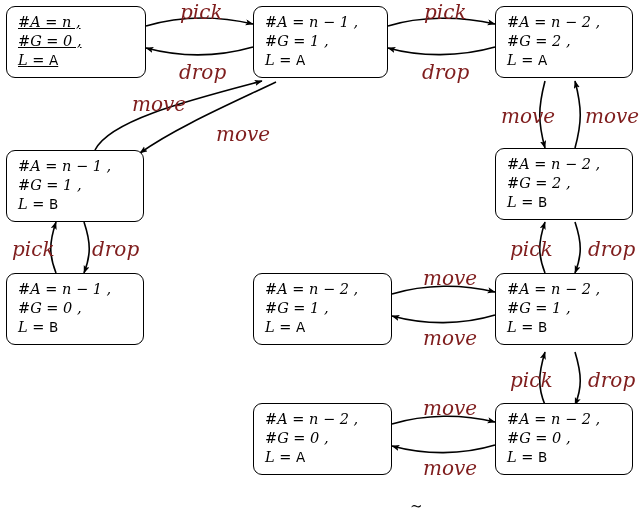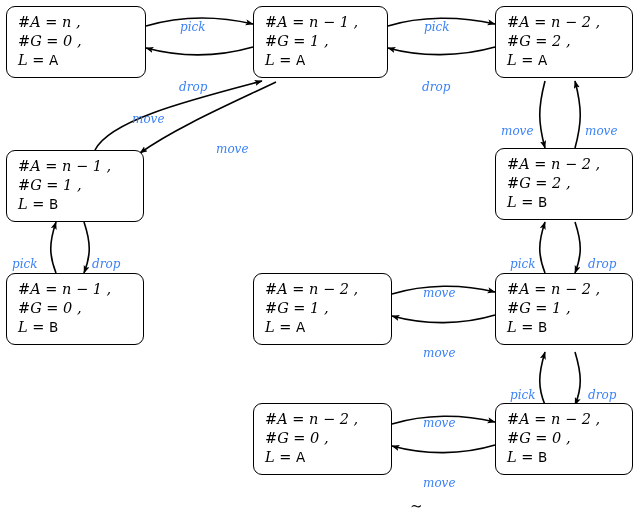--- a/index.html
+++ b/index.html
@@ -31,26 +31,25 @@
   }
   .node .ln { display: block; }
   .node .lbl {
     font-style: normal;
     font-family: "DejaVu Sans", sans-serif;
     font-size: 13.5px;
   }
   .edge-label {
     position: absolute;
     font-style: italic;
-    font-size: 12px;
+    font-size: 20px;
     font-family: "DejaVu Serif", serif;
-    color: #3b82f6;
+    color: #7f1d1d;
     white-space: nowrap;
     z-index: 4;
-    margin-top: 20px;
   }
   svg.edges {
     position: absolute;
     left: 0;
     top: 0;
     width: 640px;
     height: 514px;
     z-index: 2;
     overflow: visible;
   }
@@ -94,21 +93,21 @@
     <path d="M392,294 C425,284 462,284 495,292" fill="none" stroke="#000000" stroke-width="1.6" marker-end="url(#ah)"></path>
     <path d="M495,315 C462,325 425,325 392,316" fill="none" stroke="#000000" stroke-width="1.6" marker-end="url(#ah)"></path>
 
     <path d="M545,405 C538,388 538,375 545,352" fill="none" stroke="#000000" stroke-width="1.6" marker-end="url(#ah)"></path>
     <path d="M575,352 C582,375 582,388 575,405" fill="none" stroke="#000000" stroke-width="1.6" marker-end="url(#ah)"></path>
 
     <path d="M392,424 C425,414 462,414 495,422" fill="none" stroke="#000000" stroke-width="1.6" marker-end="url(#ah)"></path>
     <path d="M495,445 C462,455 425,455 392,446" fill="none" stroke="#000000" stroke-width="1.6" marker-end="url(#ah)"></path>
   </svg>
 
-  <div class="node" style="left:6px; top:6px; width:140px;">
+  <div class="node" style="left:6px; top:6px; width:140px;text-decoration:underline;">
     <span class="ln">#A = n ,</span>
     <span class="ln">#G = 0 ,</span>
     <span class="ln"><span>L = </span><span class="lbl">A</span></span>
   </div>
 
   <div class="node" style="left:253px; top:6px; width:135px;">
     <span class="ln">#A = n − 1 ,</span>
     <span class="ln">#G = 1 ,</span>
     <span class="ln"><span>L = </span><span class="lbl">A</span></span>
   </div>

